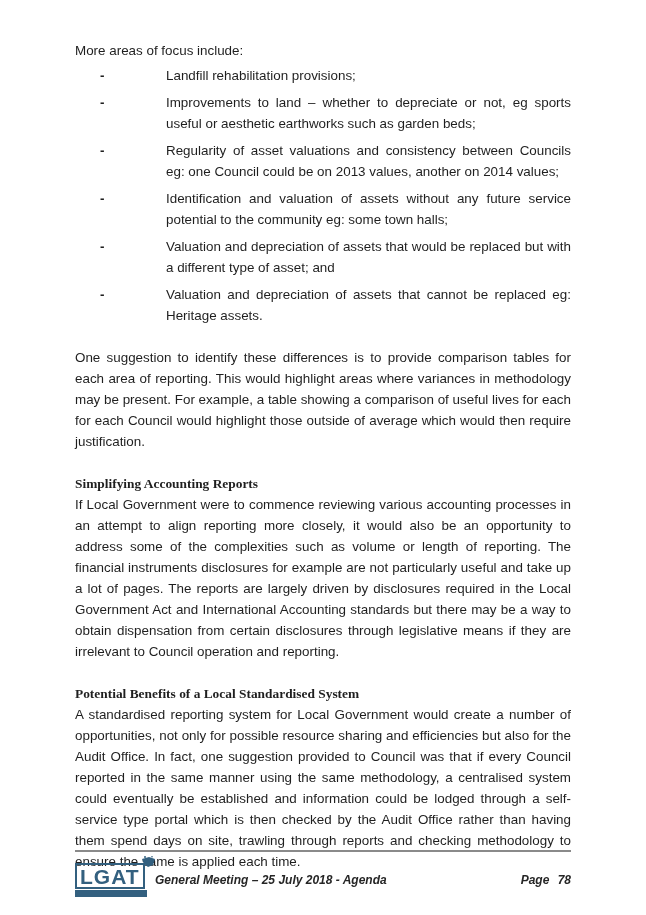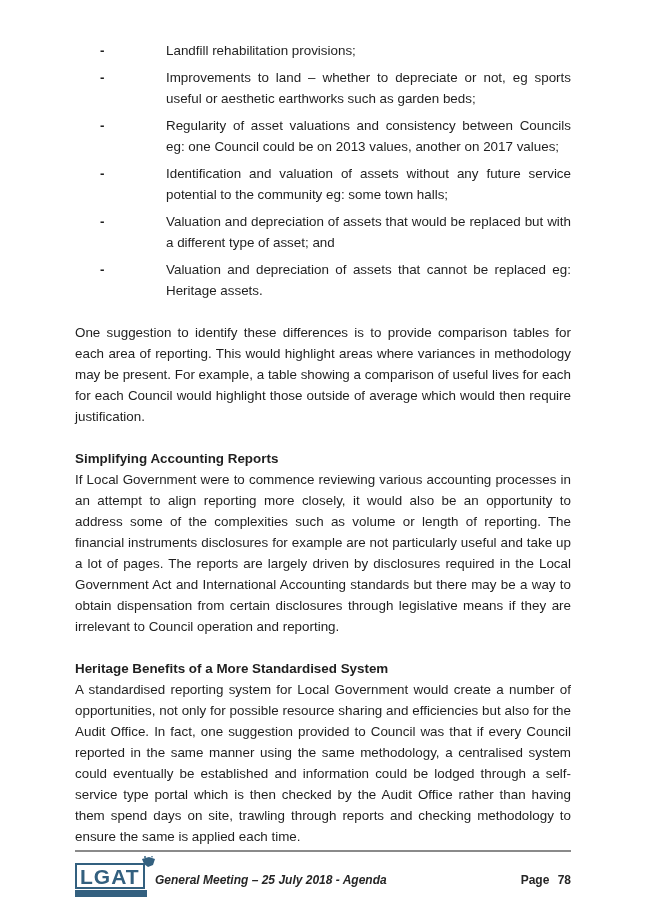--- a/index.html
+++ b/index.html
@@ -46,20 +46,21 @@
   ul.focus-list .li-text {
     flex: 1;
     text-align: justify;
     margin-left: 44px;
   }
   h3.section-heading {
     font-size: 13.4px;
     font-weight: 700;
     margin: 0;
     line-height: 21px;
+    font-family: Liberation Serif, serif;
   }
   .footer {
     position: absolute;
     left: 75px;
     width: 496px;
     bottom: 18px;
   }
   .footer-rule {
     height: 2px;
     background: #8a8a8a;
@@ -102,67 +103,69 @@
   .meeting-label {
     flex: 1;
     text-align: left;
     font-style: italic;
     font-weight: 700;
     font-size: 12px;
     color: #262626;
   }
   .page-label {
     flex: 0 0 auto;
+    font-style: italic;
     font-weight: 700;
     font-size: 12px;
     color: #262626;
     word-spacing: 5px;
   }
 </style>
 </head>
 <body>
 
 <div class="page">
   <div class="content">
 
 
+    <p class="focus-intro">More areas of focus include:</p>
 
     <ul class="focus-list">
       <li>
         <span class="marker">-</span>
         <span class="li-text">Landfill rehabilitation provisions;</span>
       </li>
       <li>
         <span class="marker">-</span>
         <span class="li-text">Improvements to land – whether to depreciate or not, eg sports useful or aesthetic earthworks such as garden beds;</span>
       </li>
       <li>
         <span class="marker">-</span>
-        <span class="li-text">Regularity of asset valuations and consistency between Councils eg: one Council could be on 2013 values, another on 2017 values;</span>
+        <span class="li-text">Regularity of asset valuations and consistency between Councils eg: one Council could be on 2013 values, another on 2014 values;</span>
       </li>
       <li>
         <span class="marker">-</span>
         <span class="li-text">Identification and valuation of assets without any future service potential to the community eg: some town halls;</span>
       </li>
       <li>
         <span class="marker">-</span>
         <span class="li-text">Valuation and depreciation of assets that would be replaced but with a different type of asset; and</span>
       </li>
       <li>
         <span class="marker">-</span>
         <span class="li-text">Valuation and depreciation of assets that cannot be replaced eg: Heritage assets.</span>
       </li>
     </ul>
 
     <p>One suggestion to identify these differences is to provide comparison tables for each area of reporting. This would highlight areas where variances in methodology may be present. For example, a table showing a comparison of useful lives for each for each Council would highlight those outside of average which would then require justification.</p>
 
     <h3 class="section-heading">Simplifying Accounting Reports</h3>
     <p>If Local Government were to commence reviewing various accounting processes in an attempt to align reporting more closely, it would also be an opportunity to address some of the complexities such as volume or length of reporting. The financial instruments disclosures for example are not particularly useful and take up a lot of pages. The reports are largely driven by disclosures required in the Local Government Act and International Accounting standards but there may be a way to obtain dispensation from certain disclosures through legislative means if they are irrelevant to Council operation and reporting.</p>
 
-    <h3 class="section-heading">Heritage Benefits of a More Standardised System</h3>
+    <h3 class="section-heading">Potential Benefits of a Local Standardised System</h3>
     <p>A standardised reporting system for Local Government would create a number of opportunities, not only for possible resource sharing and efficiencies but also for the Audit Office. In fact, one suggestion provided to Council was that if every Council reported in the same manner using the same methodology, a centralised system could eventually be established and information could be lodged through a self-service type portal which is then checked by the Audit Office rather than having them spend days on site, trawling through reports and checking methodology to ensure the same is applied each time.</p>
 
   </div>
 
   <div class="footer">
     <div class="footer-rule"></div>
     <div class="footer-row">
       <div class="logo">
         <span class="logo-letters">LGAT</span>
         <svg class="tas-icon" width="16" height="12" viewBox="0 0 16 12">

